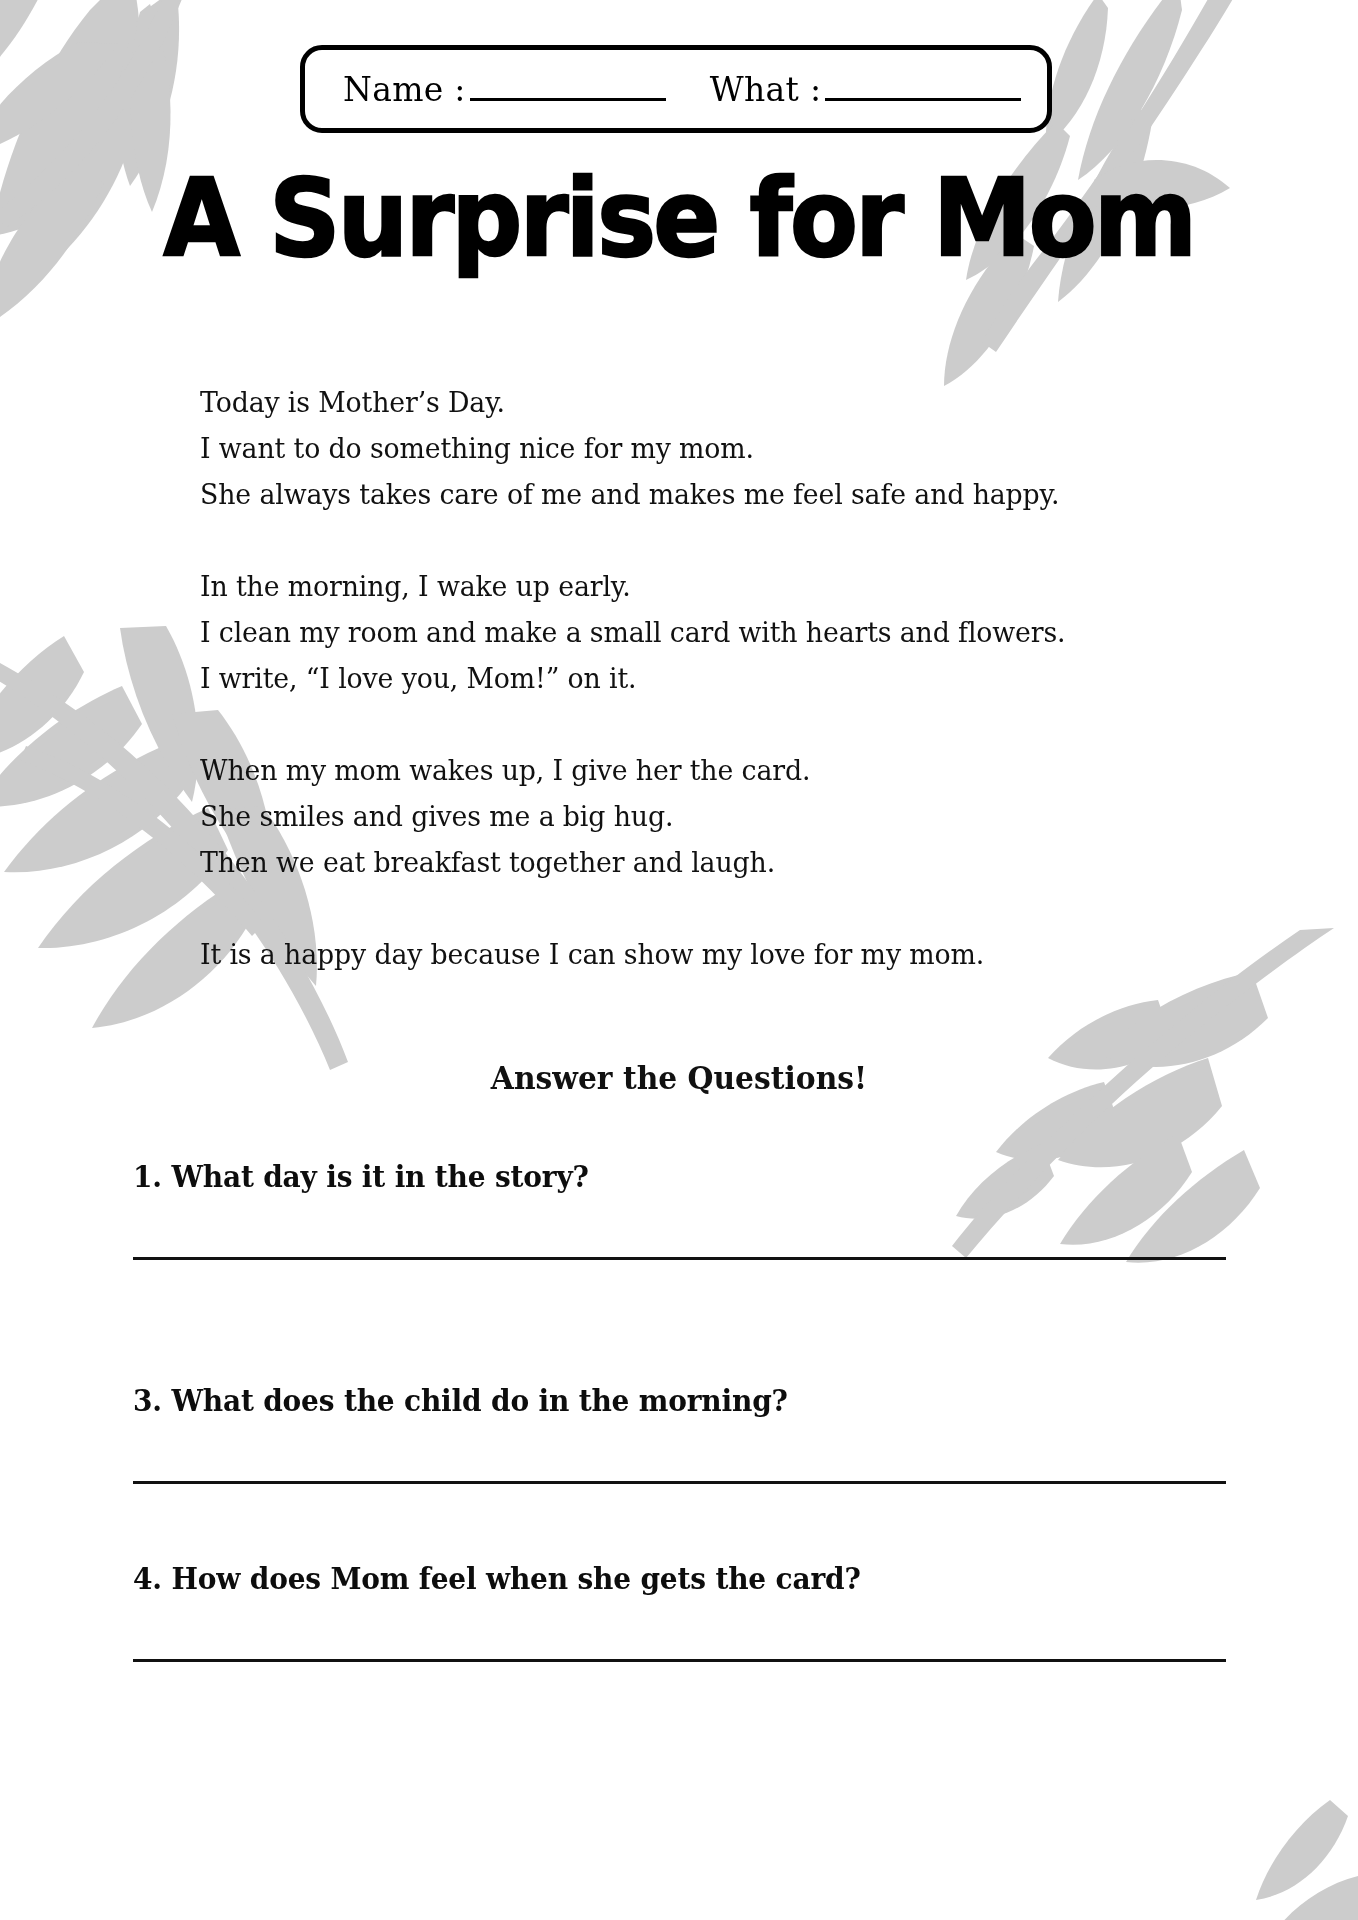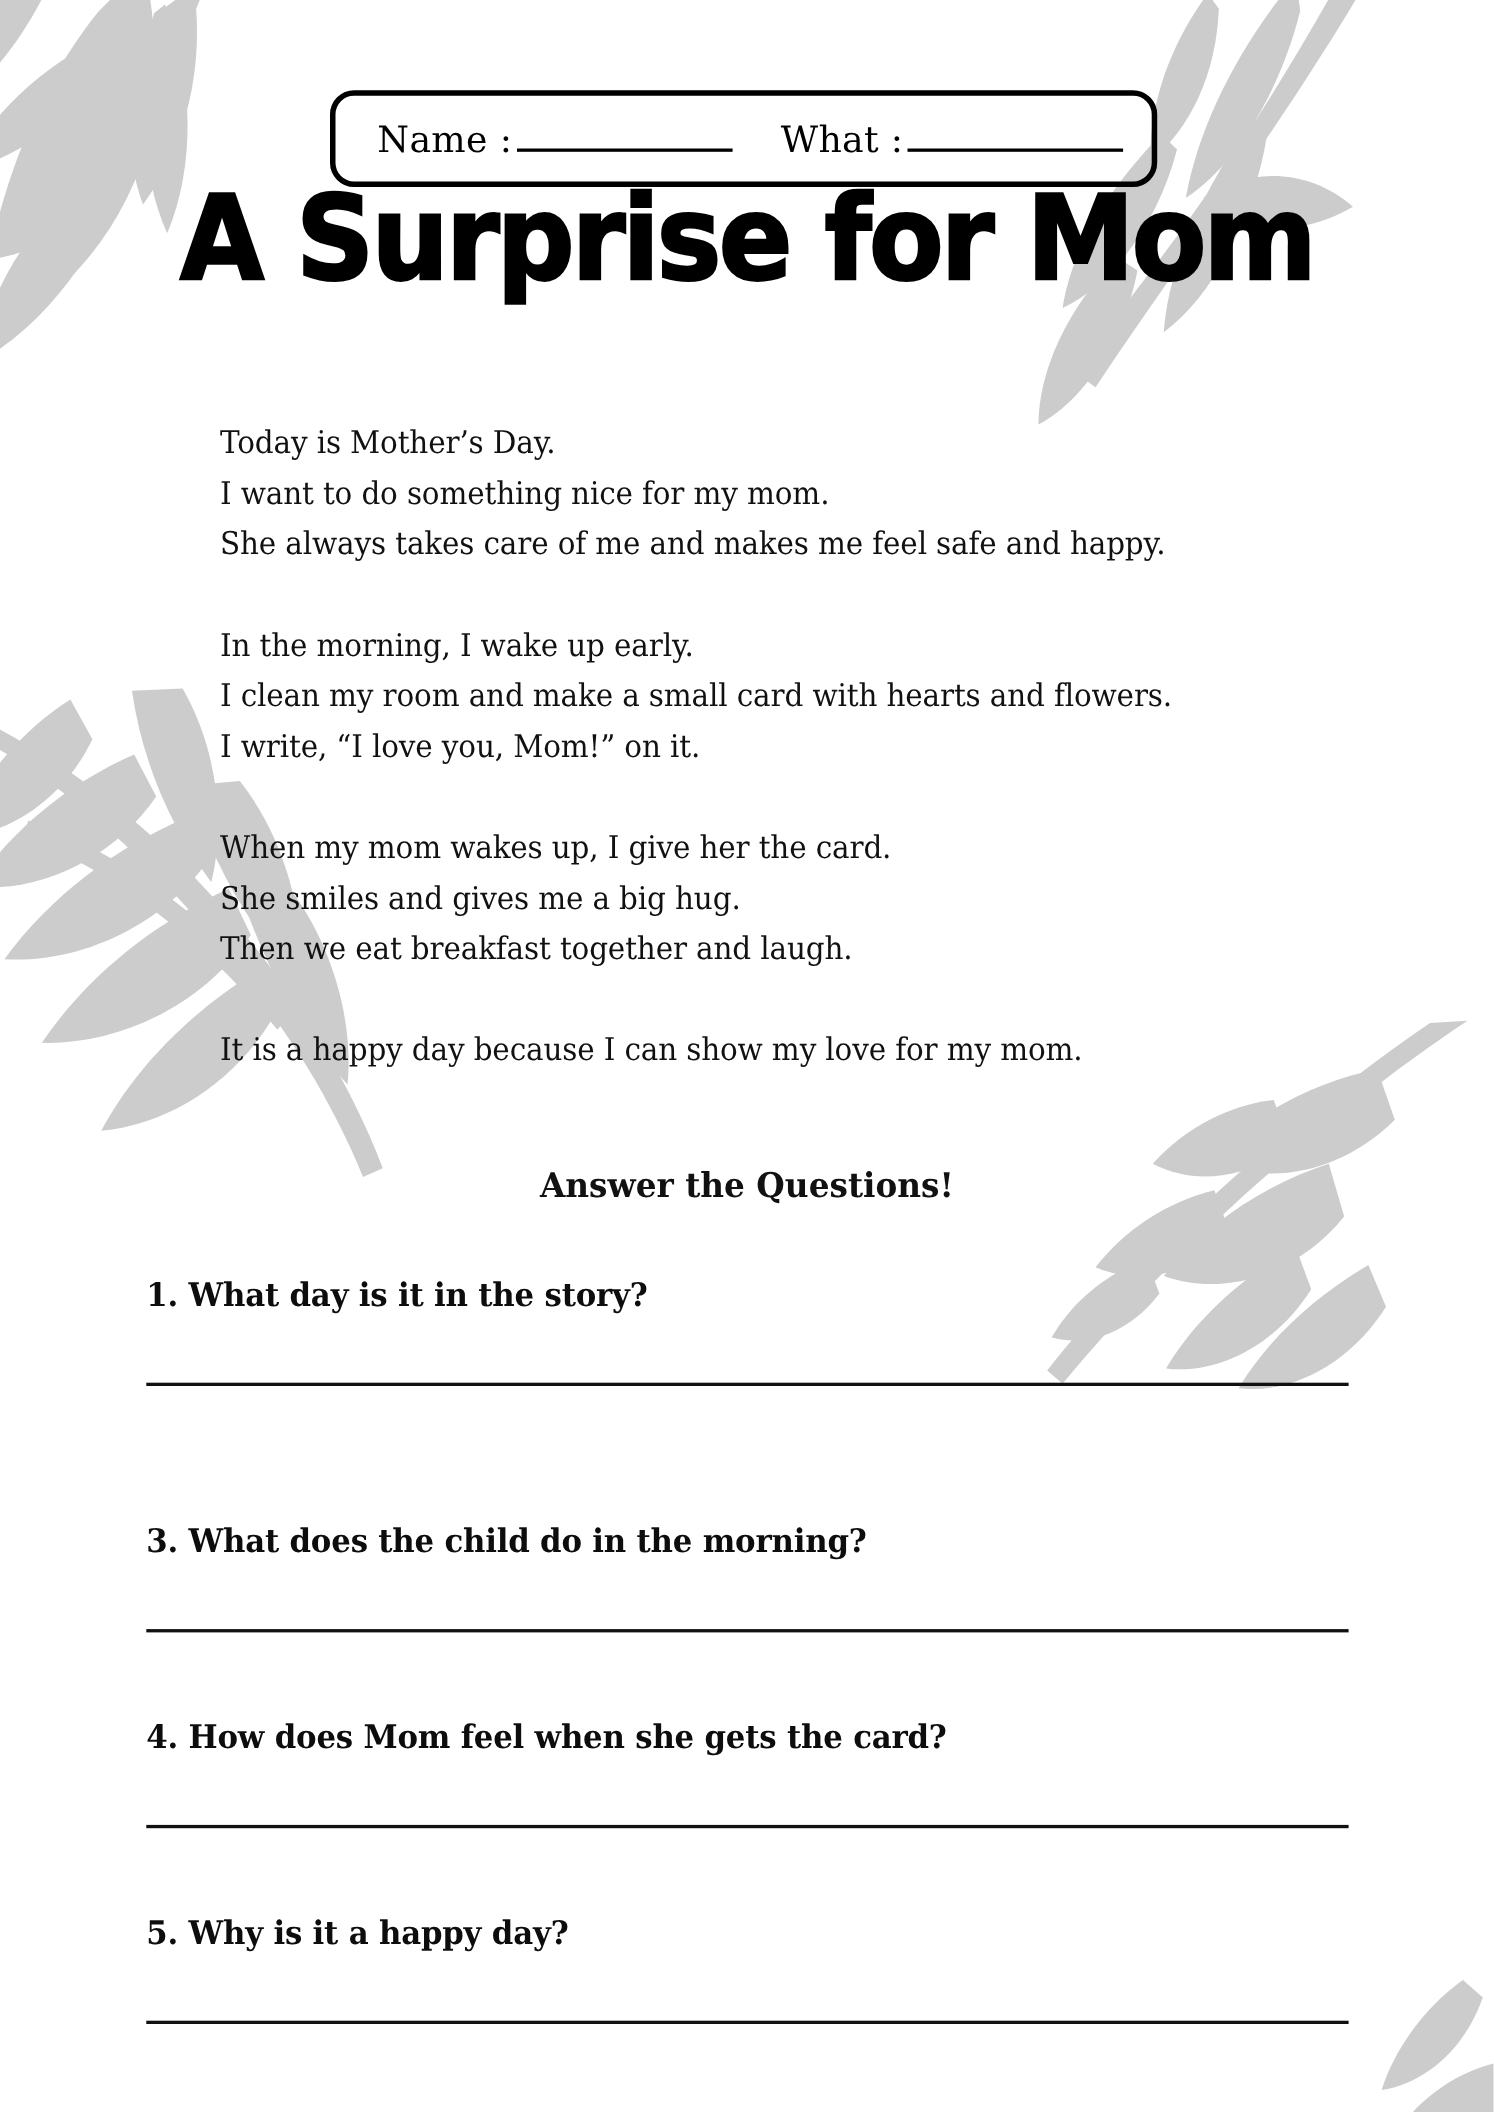--- a/index.html
+++ b/index.html
@@ -31,21 +31,20 @@
     position: absolute;
     left: 300px;
     top: 45px;
     width: 752px;
     height: 88px;
     border: 5px solid #000000;
     border-radius: 22px;
     box-sizing: border-box;
     z-index: 3;
     background: transparent;
-    margin-top: 37px;
   }
   .namebox-inner {
     position: absolute;
     left: 0; top: 0;
     width: 100%;
     height: 100%;
     display: flex;
     align-items: center;
     justify-content: flex-start;
     padding-left: 38px;
@@ -271,20 +270,16 @@
       <div class="ansline"></div>
     </div>
     <div class="q-gap"></div>
 
     <div class="qblock">
       <div class="qtext">4. How does Mom feel when she gets the card?</div>
       <div class="ansline"></div>
     </div>
     <div class="q-gap"></div>
 
-    <div class="qblock">
-      <div class="qtext">5. Why is it a happy day?</div>
-      <div class="ansline"></div>
-    </div>
 
   </div>
 
 </div>
 
 </body></html>

